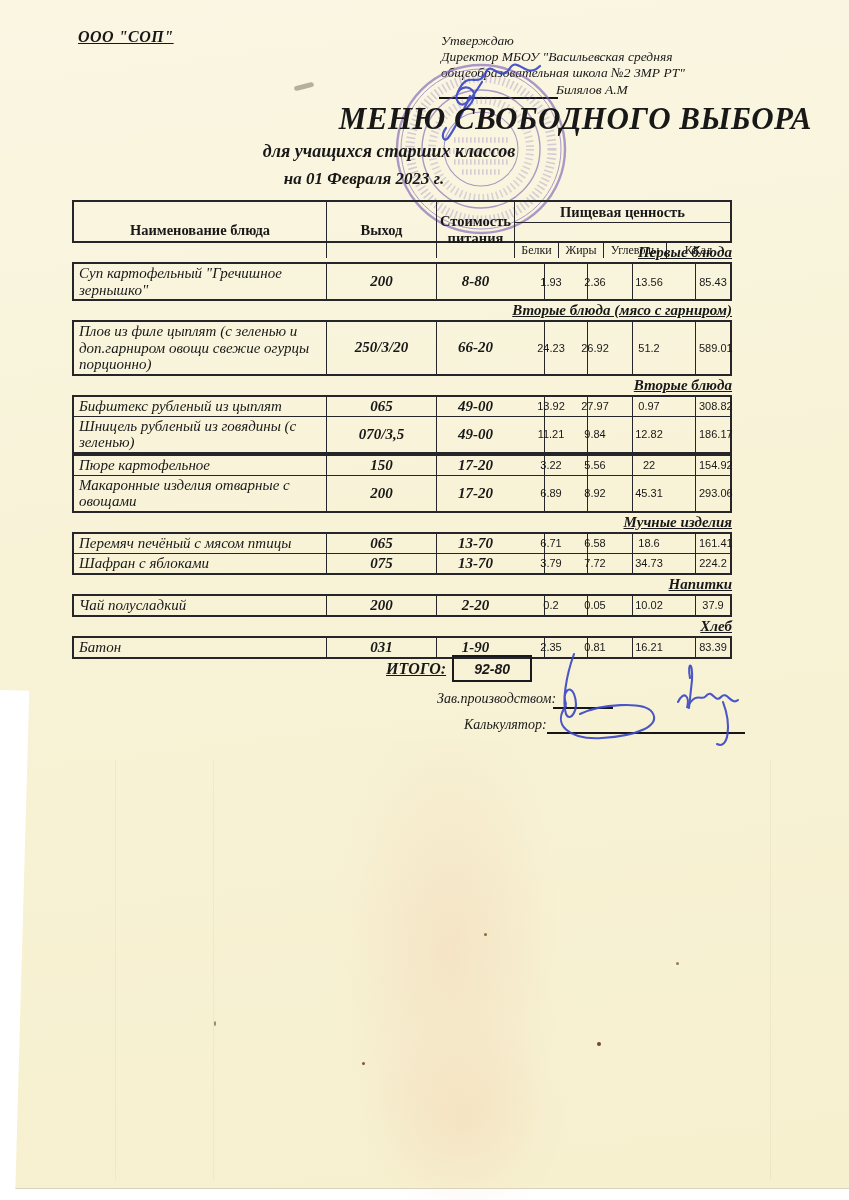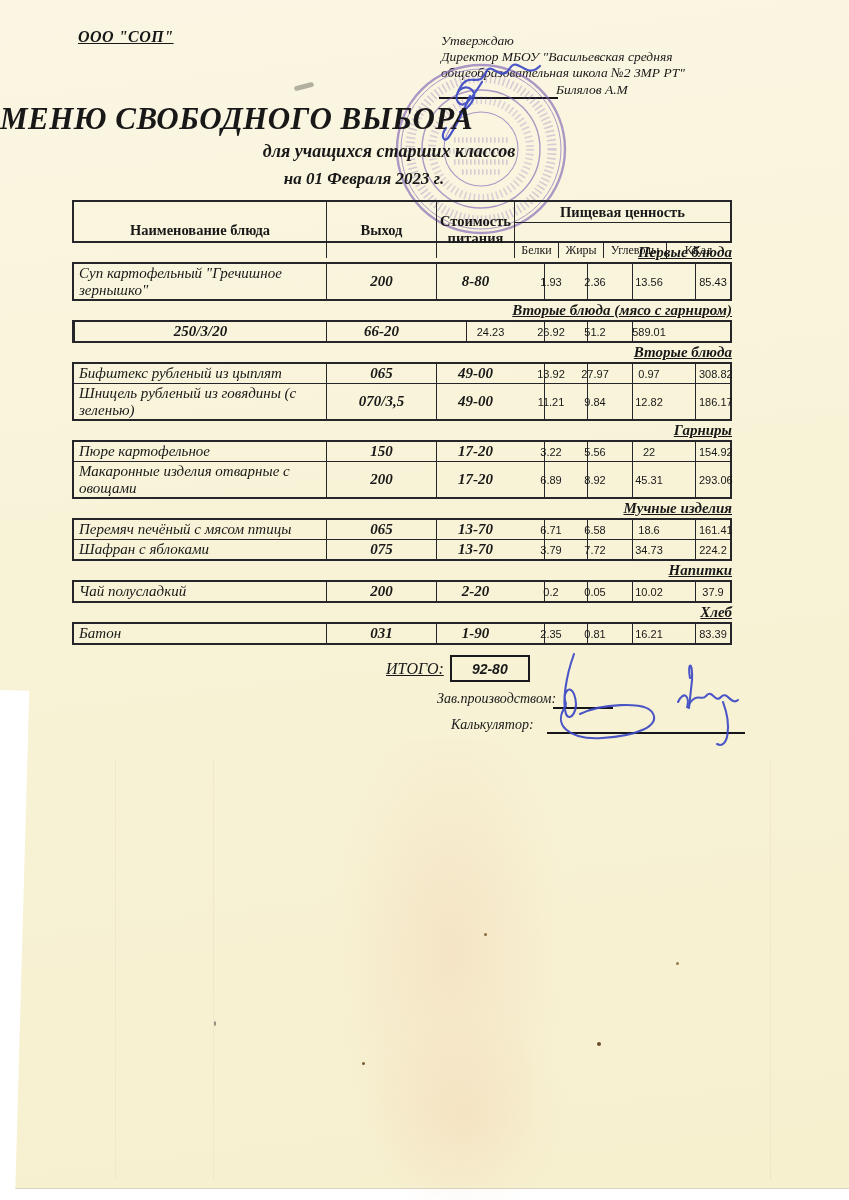--- a/index.html
+++ b/index.html
@@ -21,21 +21,21 @@
                 background:rgba(120,118,105,0.55); transform:rotate(-14deg); }
   .speck { position:absolute; border-radius:50%; }
 
   .org { position:absolute; left:78px; top:28px; font-size:16px; font-weight:bold; font-style:italic;
          text-decoration:underline; letter-spacing:0.5px; }
 
   .approve { position:absolute; left:441px; top:33px; font-size:13.5px; font-style:italic; line-height:16px; }
   .signer { position:absolute; left:556px; top:82px; font-size:13.5px; font-style:italic; }
   .sig-underline { position:absolute; left:439px; top:97px; width:119px; height:2px; background:#16161a; }
 
-  .title { position:absolute; left:0; top:101px; width:812px; text-align:left;
+  .title { position:absolute; left:0; top:101px; width:812px; text-align:right;
            font-size:31px; font-weight:bold; font-style:italic; letter-spacing:0.5px; }
   .subtitle { position:absolute; left:0; top:141px; width:778px; text-align:center;
               font-size:18px; font-weight:bold; font-style:italic; }
   .dateline { position:absolute; left:0; top:169px; width:728px; text-align:center;
               font-size:17px; font-weight:bold; font-style:italic; }
 
   .stamp { position:absolute; left:394px; top:62px; width:174px; height:174px; opacity:0.62;
            pointer-events:none; }
 
   .pen { position:absolute; pointer-events:none; }
@@ -62,27 +62,27 @@
   .trow + .trow { border-top:1.6px solid #26262a; }
   .td { display:flex; align-items:center; justify-content:center; text-align:center;
         border-left:1.6px solid #26262a; padding:1px 3px; }
   .td.name { border-left:none; justify-content:flex-start; text-align:left;
              font-style:italic; font-size:15px; line-height:16.5px; padding-left:5px; }
   .td.out, .td.cost { font-style:italic; font-weight:bold; font-size:15px; }
   .td.num { font-family:"Liberation Sans","DejaVu Sans",sans-serif; font-size:11px;margin-left:30px; }
 
   
   .total-row { position:absolute; left:374px; top:655px; display:flex; align-items:center; }
-  .total-label { font-size:16px; font-weight:normal; font-style:italic; text-decoration:underline;padding-left:12px; }
+  .total-label { font-size:16px; font-weight:bold; font-style:italic; text-decoration:underline;padding-left:12px; }
   .total-box { margin-left:6px; width:80px; height:27px; border:2.2px solid #1a1a1e;
                display:flex; align-items:center; justify-content:center;
                font-family:"Liberation Sans","DejaVu Sans",sans-serif;
                font-size:14px; font-weight:bold; font-style:italic;text-align:right; }
   .label-zav { position:absolute; left:437px; top:691px; font-size:14px; font-style:italic; }
-  .label-calc { position:absolute; left:451px; top:717px; font-size:14px; font-style:italic; }
+  .label-calc { position:absolute; left:464px; top:717px; font-size:14px; font-style:italic; }
   .line-zav { position:absolute; left:553px; top:707px; width:60px; height:2px; background:#16161a; }
   .line-calc { position:absolute; left:547px; top:732px; width:198px; height:2px; background:#16161a; }
 </style>
 </head>
 <body>
 
 <div class="paper"></div>
 <div class="edge-wedge"></div>
 <div class="stain"></div>
 <div class="stain2"></div>
@@ -157,20 +157,21 @@
           <div class="td cost">8-80</div>
           <div class="td num">1.93</div>
           <div class="td num">2.36</div>
           <div class="td num">13.56</div>
           <div class="td num">85.43</div>
         </div>
       </div>
       <div class="sec-label">Вторые блюда (мясо с гарниром)</div>
       <div class="tbody">
         <div class="trow">
+          <div class="td name">Плов из филе цыплят (с зеленью и доп.гарниром овощи свежие огурцы порционно)</div>
           <div class="td out">250/3/20</div>
           <div class="td cost">66-20</div>
           <div class="td num">24.23</div>
           <div class="td num">26.92</div>
           <div class="td num">51.2</div>
           <div class="td num">589.01</div>
         </div>
       </div>
       <div class="sec-label">Вторые блюда</div>
       <div class="tbody">
@@ -186,21 +187,20 @@
         <div class="trow">
           <div class="td name">Шницель  рубленый из говядины (с зеленью)</div>
           <div class="td out">070/3,5</div>
           <div class="td cost">49-00</div>
           <div class="td num">11.21</div>
           <div class="td num">9.84</div>
           <div class="td num">12.82</div>
           <div class="td num">186.17</div>
         </div>
       </div>
-      <div class="sec-label">Гарниры</div>
       <div class="tbody">
         <div class="trow">
           <div class="td name">Пюре картофельное</div>
           <div class="td out">150</div>
           <div class="td cost">17-20</div>
           <div class="td num">3.22</div>
           <div class="td num">5.56</div>
           <div class="td num">22</div>
           <div class="td num">154.92</div>
         </div>

